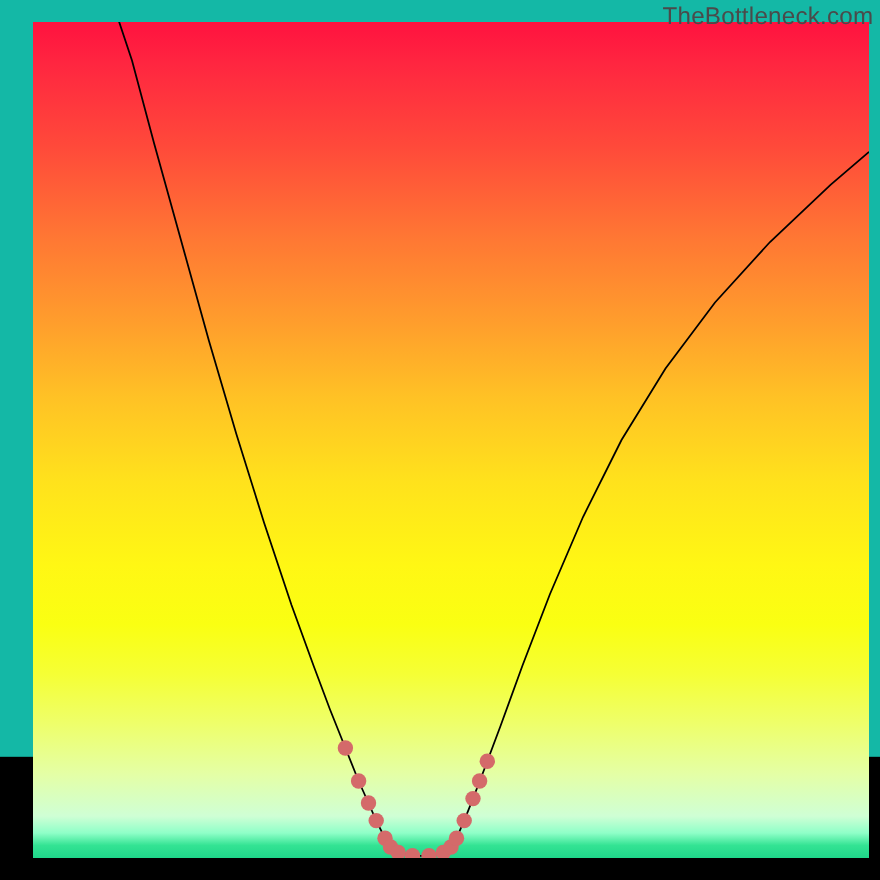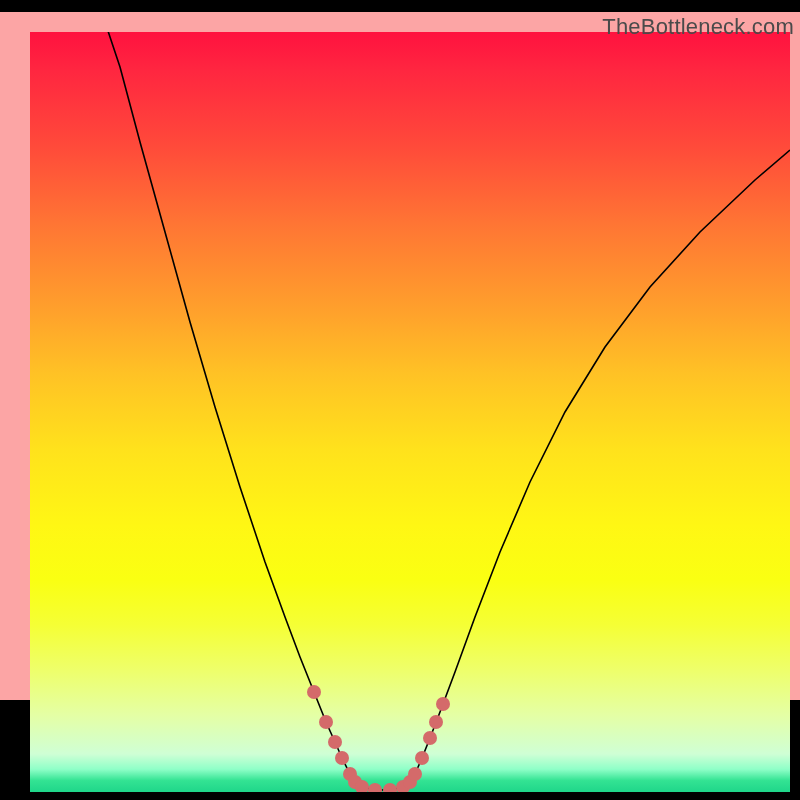--- a/index.html
+++ b/index.html
@@ -6,23 +6,23 @@
     margin: 0;
     padding: 0;
     width: 800px;
     height: 800px;
     background: #000;
     overflow: hidden;
     font-family: Arial, Helvetica, sans-serif;
   }
   .frame {
     position: absolute;
-    left: 0; top: 12px;
+    left: 0; top: 0;
     width: 800px; height: 688px;
-    background: #fca5a5;
+    background: #14b8a6;
   }
   .plot {
     position: absolute;
     left: 30px;
     top: 20px;
     width: 760px;
     height: 760px;
     overflow: hidden;
   }
   .gradient {

